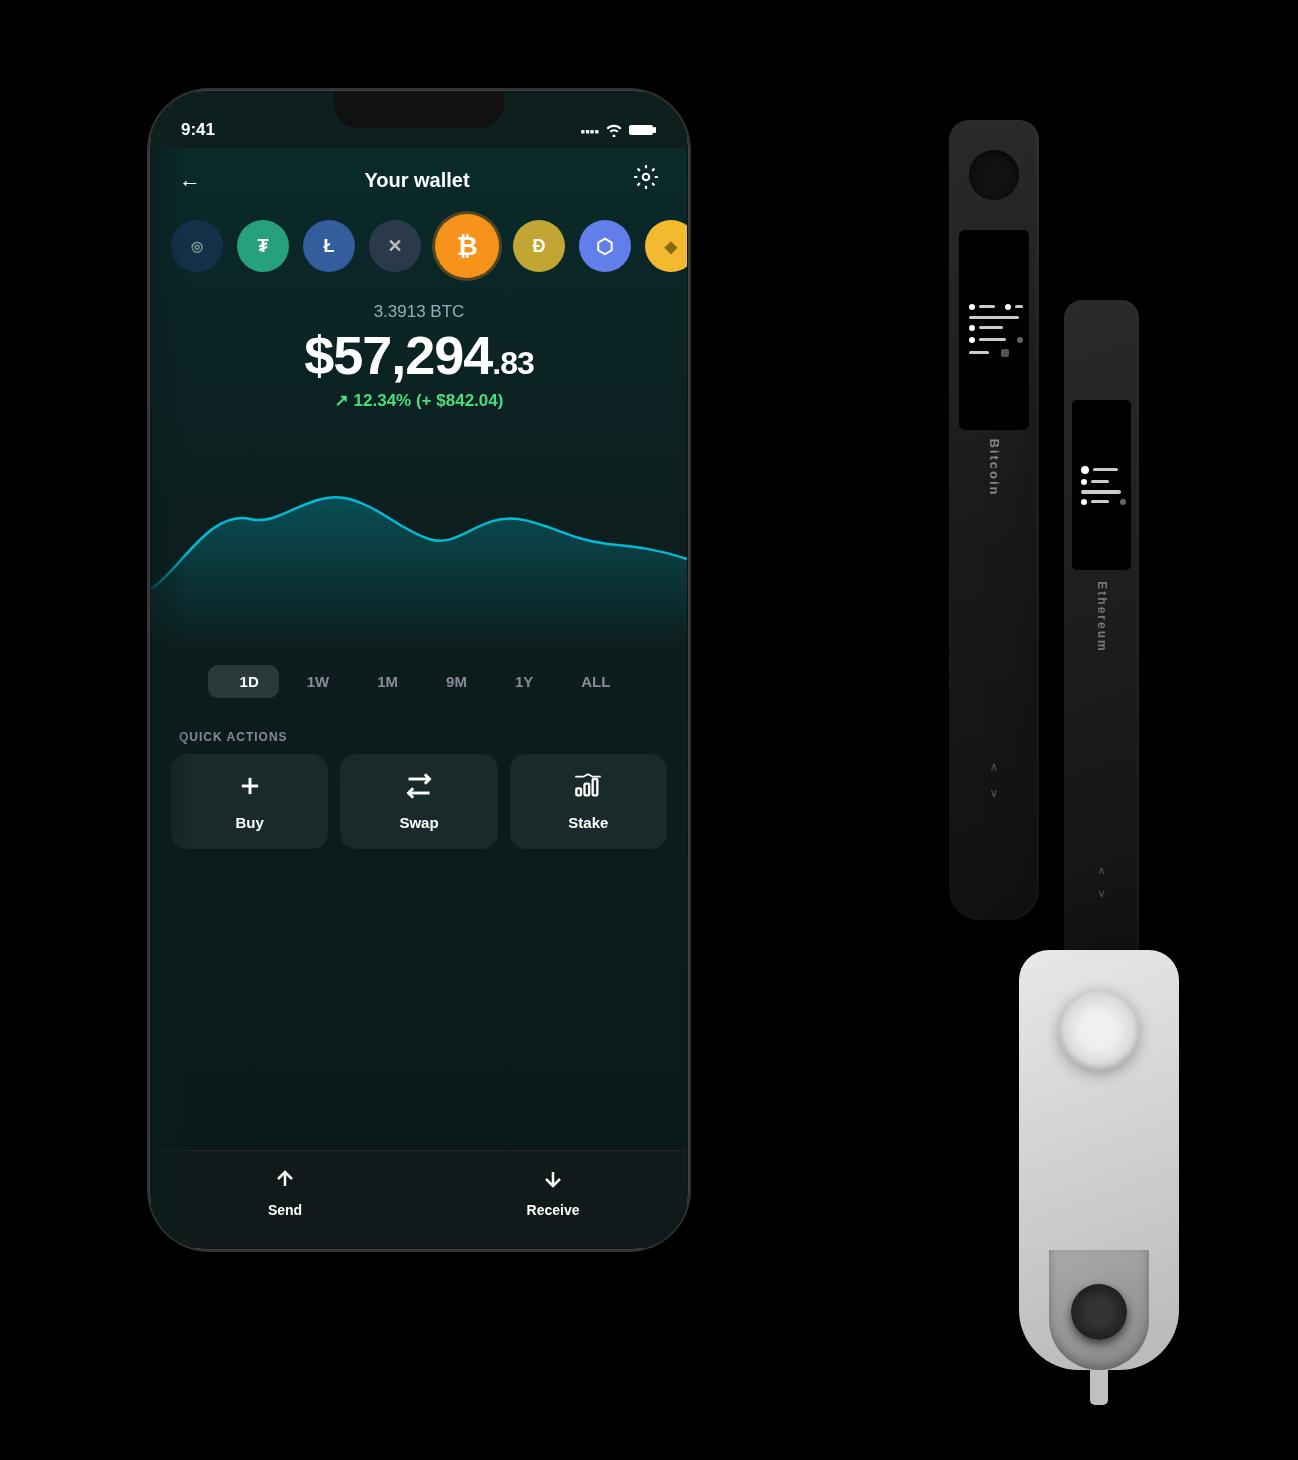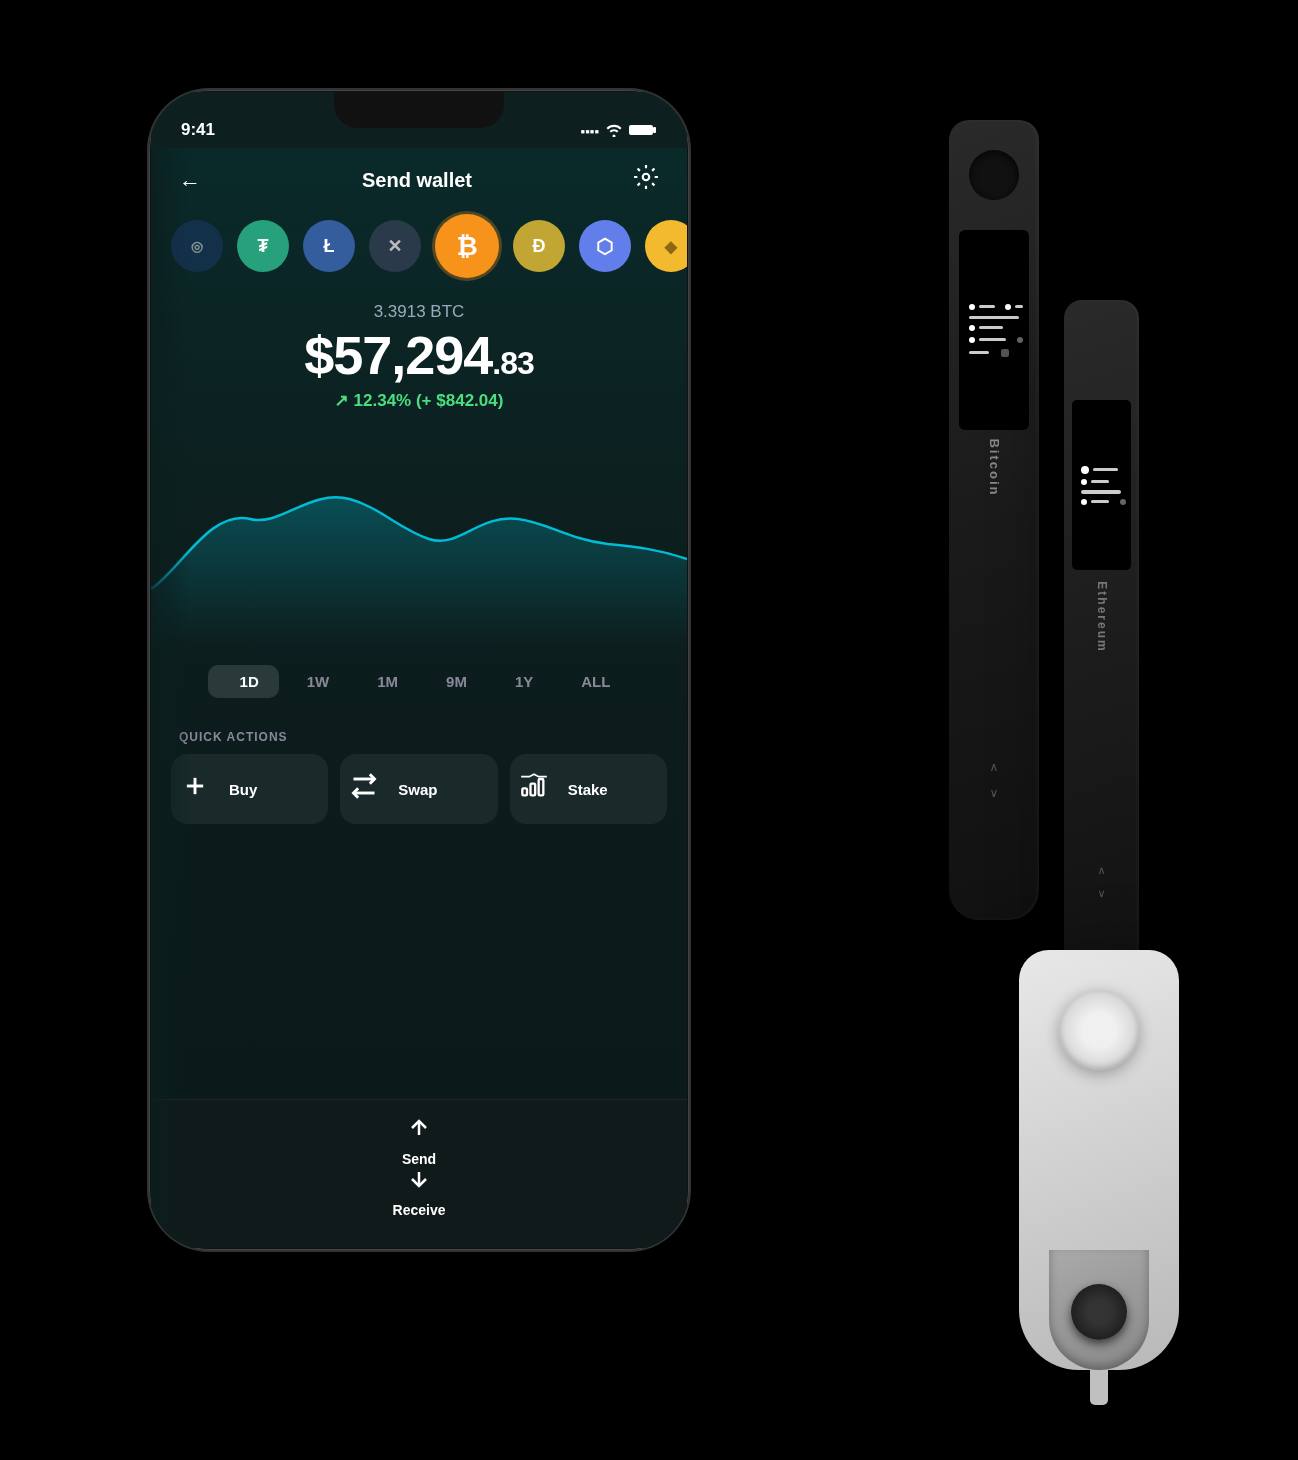--- a/index.html
+++ b/index.html
@@ -243,23 +243,23 @@
       gap: 12px;
       padding: 0 20px;
     }
 
     .action-btn {
       flex: 1;
       background: #1a2a2a;
       border-radius: 16px;
       padding: 18px 10px;
       display: flex;
-      flex-direction: row;
-      align-items: center;
-      gap: 20px;
+      flex-direction: column;
+      align-items: center;
+      gap: 8px;
       cursor: pointer;
       border: none;
       color: #fff;
     }
 
     .action-icon {
       font-size: 24px;
       color: #fff;
     }
 
@@ -272,21 +272,20 @@
     
     .bottom-bar {
       position: absolute;
       bottom: 0;
       left: 0;
       right: 0;
       background: #111a1a;
       border-top: 1px solid #223;
       display: flex;
       padding: 16px 0 30px;
-      flex-direction: column;
     }
 
     .bottom-btn {
       flex: 1;
       display: flex;
       flex-direction: column;
       align-items: center;
       gap: 6px;
       cursor: pointer;
       background: none;
@@ -524,21 +523,21 @@
               <rect x="24" y="4" width="3" height="6" rx="1" fill="white"></rect>
             </svg>
           </span>
         </div>
       </div>
 
       <div class="screen-content">
 
         <div class="screen-header">
           <span class="back-btn">←</span>
-          <span class="header-title">Send wallet</span>
+          <span class="header-title">Your wallet</span>
           <span class="settings-btn">
             <svg width="26" height="26" viewBox="0 0 24 24" fill="none" stroke="white" stroke-width="2">
               <circle cx="12" cy="12" r="3"></circle>
               <path d="M12 1v3M12 20v3M4.22 4.22l2.12 2.12M17.66 17.66l2.12 2.12M1 12h3M20 12h3M4.22 19.78l2.12-2.12M17.66 6.34l2.12-2.12"></path>
             </svg>
           </span>
         </div>
 
         <div class="coin-row">
 

